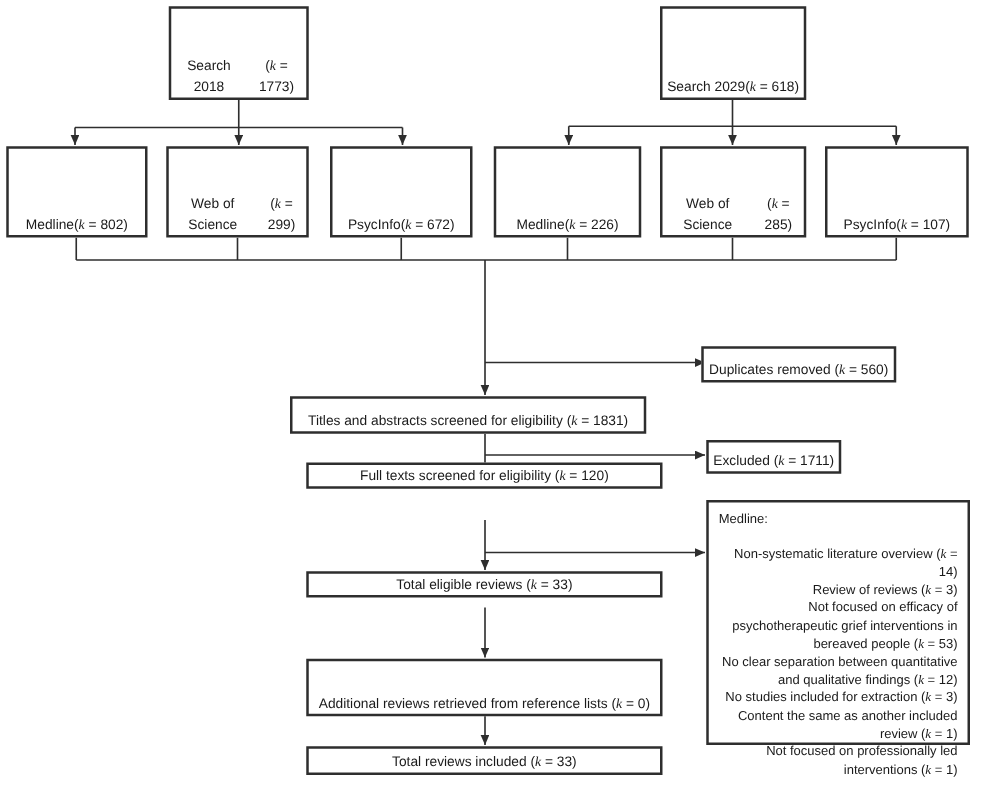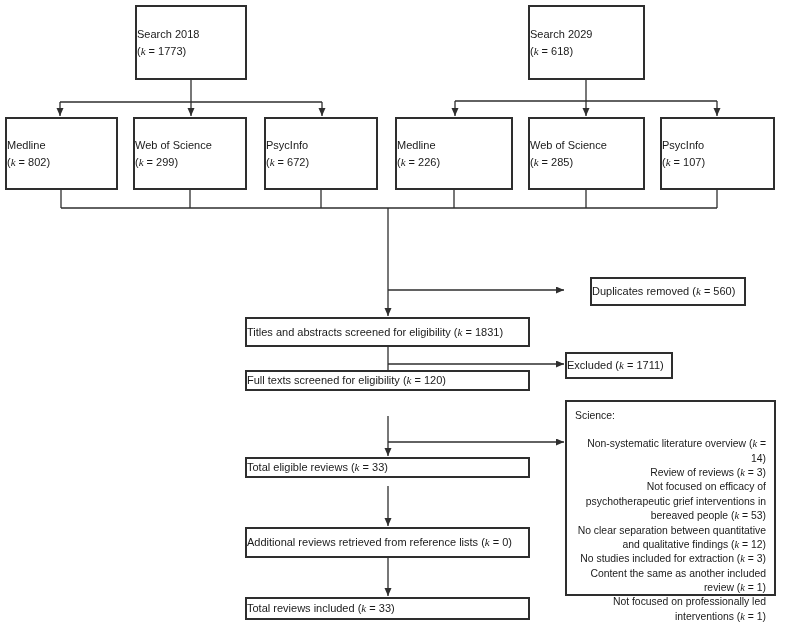--- a/index.html
+++ b/index.html
@@ -5,21 +5,21 @@
   html,body { margin:0; padding:0; background:#ffffff; }
   .stage {
     position:relative; width:800px; height:631px; overflow:hidden;
     background:#ffffff; color:#1a1a1a;
     font-family:"Liberation Sans", sans-serif;
   }
   svg.connectors { position:absolute; left:0; top:0; width:800px; height:631px; }
   .box {
     position:absolute; box-sizing:border-box;
     border:2px solid #2e2e2e; background:#ffffff;
-    display:flex; flex-direction:column; align-items:flex-start; justify-content:center;
+    display:flex; flex-direction:row; align-items:flex-end; justify-content:center;
     text-align:center; font-size:11px; line-height:1.5;
   }
   .box i, .detail i { font-style:italic; font-family:"Liberation Serif", serif; }
   .detail {
     position:absolute; box-sizing:border-box;
     border:2px solid #2e2e2e; background:#ffffff;
     padding:7px 8px 6px 8px; font-size:10.4px; line-height:1.38; text-align:left;
   }
   .detail .detail-title { margin-bottom:14px; }
   .detail .detail-item { margin:0;text-align:right; }
@@ -95,50 +95,50 @@
   </div>
   <div class="box" style="left:528px; top:117px; width:117px; height:73px;">
     <div>Web of Science</div>
     <div>(<i>k</i> = 285)</div>
   </div>
   <div class="box" style="left:660px; top:117px; width:115px; height:73px;">
     <div>PsycInfo</div>
     <div>(<i>k</i> = 107)</div>
   </div>
 
-  <div class="box" style="left:590px; top:277px; width:156px; height:29px;">
+  <div class="box" style="left:561px; top:277px; width:156px; height:29px;">
     <div>Duplicates removed (<i>k</i> = 560)</div>
   </div>
 
-  <div class="box" style="left:245px; top:317px; width:285px; height:30px;">
+  <div class="box" style="left:232px; top:317px; width:285px; height:30px;">
     <div>Titles and abstracts screened for eligibility (<i>k</i> = 1831)</div>
   </div>
 
   <div class="box" style="left:565px; top:352px; width:108px; height:27px;">
     <div>Excluded (<i>k</i> = 1711)</div>
   </div>
 
   <div class="box" style="left:245px; top:370px; width:285px; height:21px;">
     <div>Full texts screened for eligibility (<i>k</i> = 120)</div>
   </div>
 
   <div class="box" style="left:245px; top:457px; width:285px; height:21px;">
     <div>Total eligible reviews (<i>k</i> = 33)</div>
   </div>
 
-  <div class="box" style="left:245px; top:527px; width:285px; height:31px;">
+  <div class="box" style="left:245px; top:527px; width:285px; height:46px;">
     <div>Additional reviews retrieved from reference lists (<i>k</i> = 0)</div>
   </div>
 
   <div class="box" style="left:245px; top:597px; width:285px; height:23px;">
     <div>Total reviews included  (<i>k</i> = 33)</div>
   </div>
 
   <div class="detail" style="left:565px; top:400px; width:211px; height:196px;">
-    <div class="detail-title">Science:</div>
+    <div class="detail-title">Medline:</div>
     <div class="detail-item">Non-systematic literature overview (<i>k</i> = 14)</div>
     <div class="detail-item">Review of reviews  (<i>k</i> = 3)</div>
     <div class="detail-item">Not focused on efficacy of psychotherapeutic grief interventions in bereaved people (<i>k</i> = 53)</div>
     <div class="detail-item">No clear separation between quantitative and qualitative findings (<i>k</i> = 12)</div>
     <div class="detail-item">No studies included for extraction (<i>k</i> = 3)</div>
     <div class="detail-item">Content the same as another included review (<i>k</i> = 1)</div>
     <div class="detail-item">Not focused on professionally led interventions (<i>k</i> = 1)</div>
   </div>
 
 </div>

